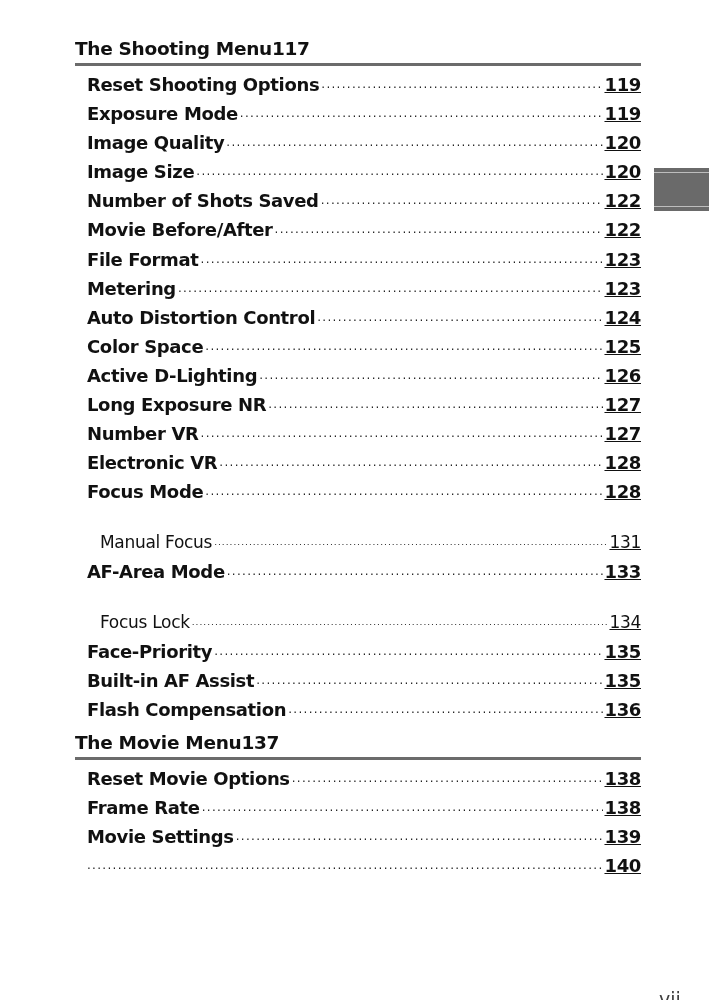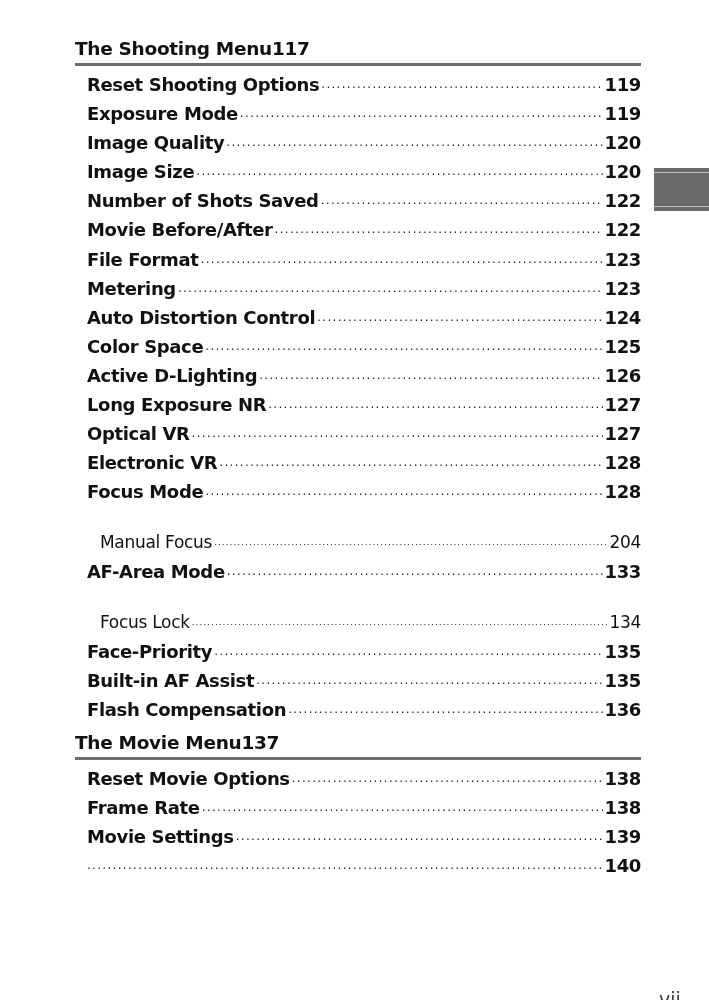--- a/index.html
+++ b/index.html
@@ -20,21 +20,21 @@
     white-space: nowrap;
   }
   .entry.sub { padding-left: 25px; font-weight: normal; font-size: 17px; height: 27.5px; line-height: 27.5px; letter-spacing: -0.3px; margin-top: 23px; }
   .entry .label { flex: 0 0 auto; padding-right: 2px; }
   .entry .leader {
     flex: 1 1 auto; overflow: hidden; color: #222; font-weight: normal;
     letter-spacing: 1.3px; font-size: 12px;
   }
   .entry.sub .leader { font-size: 9px; letter-spacing: 1px; }
   .entry .leader::before { content: "................................................................................................................................................................................................................"; }
-  .entry .num { flex: 0 0 auto; padding-left: 1px; }
+  .entry .num { flex: 0 0 auto; padding-left: 1px; text-decoration: underline; }
   .section-gap { height: 6px; }
   .side-tab {
     position: absolute; left: 654px; top: 168px; width: 55px; height: 43px;
     background: #6a6a6a;
     box-shadow: inset 0 4px 0 #6a6a6a;
   }
   .side-tab::before, .side-tab::after {
     content: ""; position: absolute; left: 0; right: 0; height: 1px; background: #bdbdbd;
   }
   .side-tab::before { top: 4px; }
@@ -110,38 +110,38 @@
       <span class="label">Active D-Lighting</span>
       <span class="leader"></span>
       <span class="num">126</span>
     </div>
   <div class="entry">
       <span class="label">Long Exposure NR</span>
       <span class="leader"></span>
       <span class="num">127</span>
     </div>
   <div class="entry">
-      <span class="label">Optical VR</span>
+      <span class="label">Number VR</span>
       <span class="leader"></span>
       <span class="num">127</span>
     </div>
   <div class="entry">
       <span class="label">Electronic VR</span>
       <span class="leader"></span>
       <span class="num">128</span>
     </div>
   <div class="entry">
       <span class="label">Focus Mode</span>
       <span class="leader"></span>
       <span class="num">128</span>
     </div>
   <div class="entry sub">
       <span class="label">Manual Focus</span>
       <span class="leader"></span>
-      <span class="num">204</span>
+      <span class="num">131</span>
     </div>
   <div class="entry">
       <span class="label">AF-Area Mode</span>
       <span class="leader"></span>
       <span class="num">133</span>
     </div>
   <div class="entry sub">
       <span class="label">Focus Lock</span>
       <span class="leader"></span>
       <span class="num">134</span>

